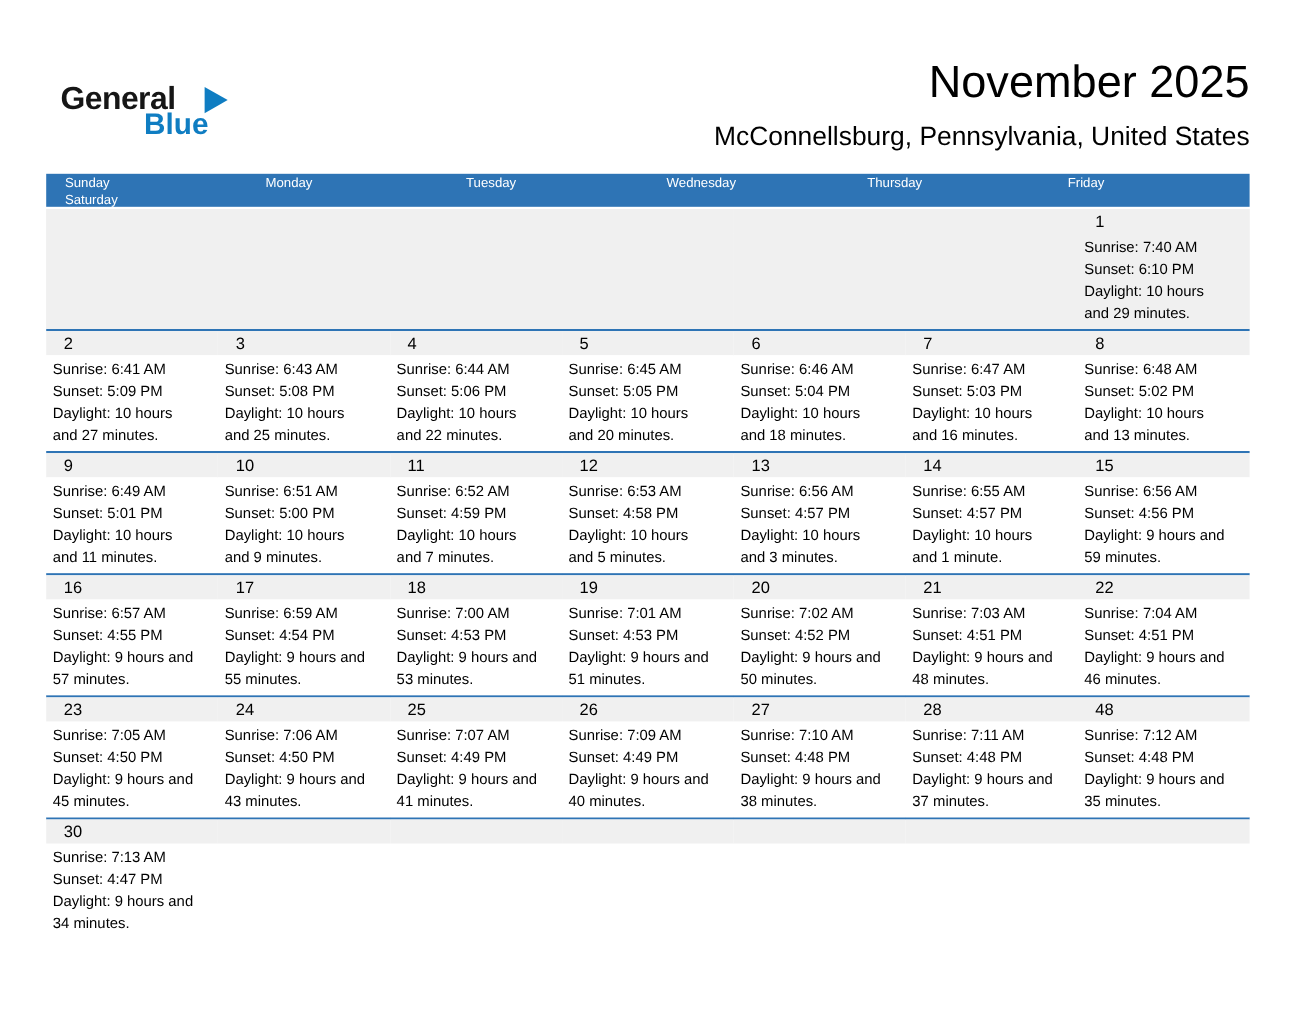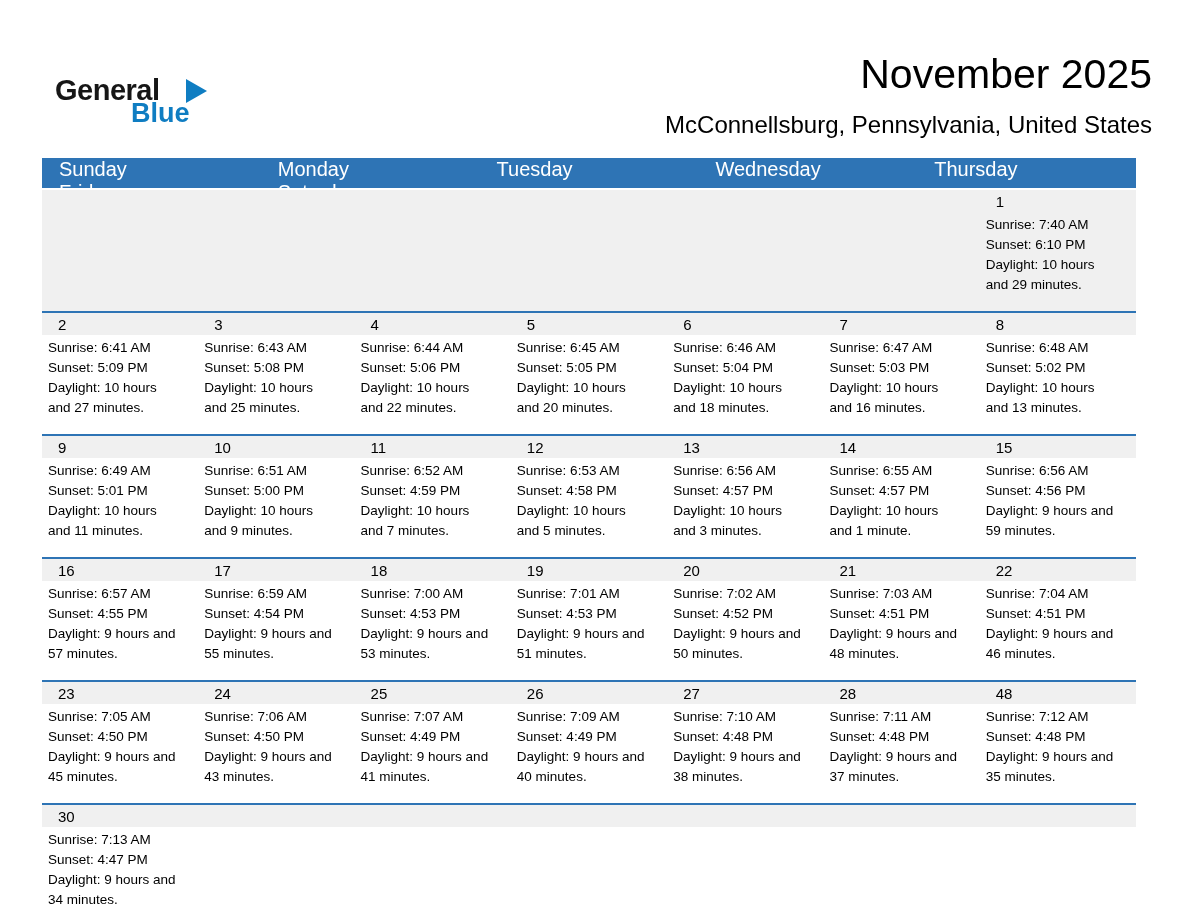--- a/index.html
+++ b/index.html
@@ -14,42 +14,42 @@
     font-family:"Liberation Sans",sans-serif;color:#000;
   }
   
   .top{position:relative;height:158px;}
   .logo{position:absolute;left:55px;top:76px;line-height:1;}
   .logo-row{display:flex;align-items:center;gap:24px;}
   .logo-general{font-size:29px;font-weight:600;color:#161616;letter-spacing:-0.5px;}
   .logo-triangle{width:0;height:0;border-left:21px solid var(--logo-blue);
     border-top:12px solid transparent;border-bottom:12px solid transparent;margin-left:2px;}
   .logo-blue-text{font-size:27px;font-weight:700;color:var(--logo-blue);margin:-5px 0 12px 76px;}
-  .titles{position:absolute;right:36px;top:52px;text-align:right;}
+  .titles{position:absolute;right:52px;top:52px;text-align:right;}
   .cal-title{font-size:41px;font-weight:400;color:#000;line-height:1.1;}
   .cal-subtitle{font-size:24px;font-weight:400;color:#000;margin-top:14px;}
   
   .calendar{margin-left:42px;width:1094px;}
   .weekday-row{
-    display:grid;grid-template-columns:repeat(5,1fr);
+    display:grid;grid-template-columns:repeat(6,1fr);
     background:var(--blue);color:#fff;height:30px;align-items:center;
-    font-size:20px;font-weight:400;
+    font-size:12px;font-weight:400;
   }
   .wd{padding-left:17px;}
   .weeks{margin-top:2px;}
   .week{display:grid;grid-template-columns:repeat(7,1fr);min-height:104px;background:#fff;}
   .week + .week{border-top:2px solid var(--blue);}
   .cell{display:flex;flex-direction:column;}
   .num{
     background:var(--row-gray);height:22px;flex:0 0 22px;
     font-size:15px;color:#000;padding:2px 0 0 16px;line-height:1.3;
   }
   .body{
     flex:1 1 auto;background:#fff;
-    padding:3px 20px 16px 6px;font-size:13.5px;line-height:20px;color:#000;
+    padding:3px 20px 4px 6px;font-size:13.5px;line-height:20px;color:#000;
   }
   .week.first .cell,
   .week.first .body{background:var(--row-gray);}
 </style>
 </head>
 <body>
 
 <div class="top">
   <div class="logo">
     <div class="logo-row">

